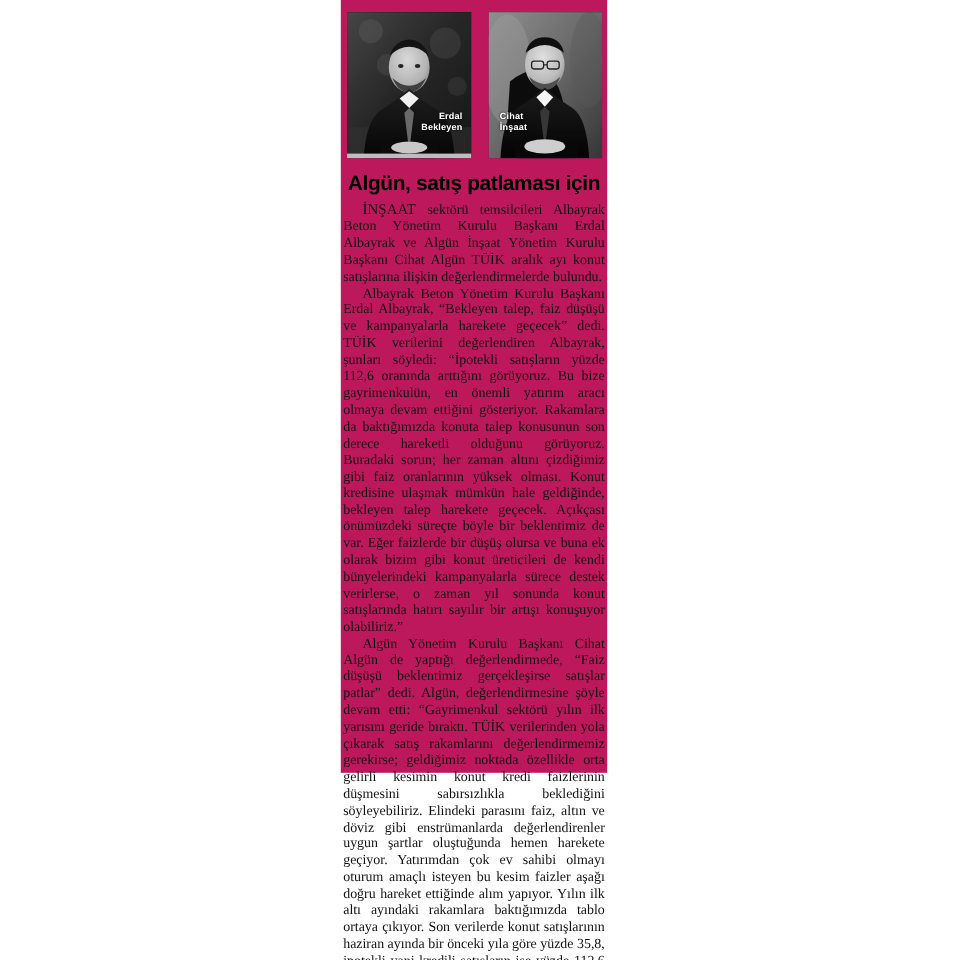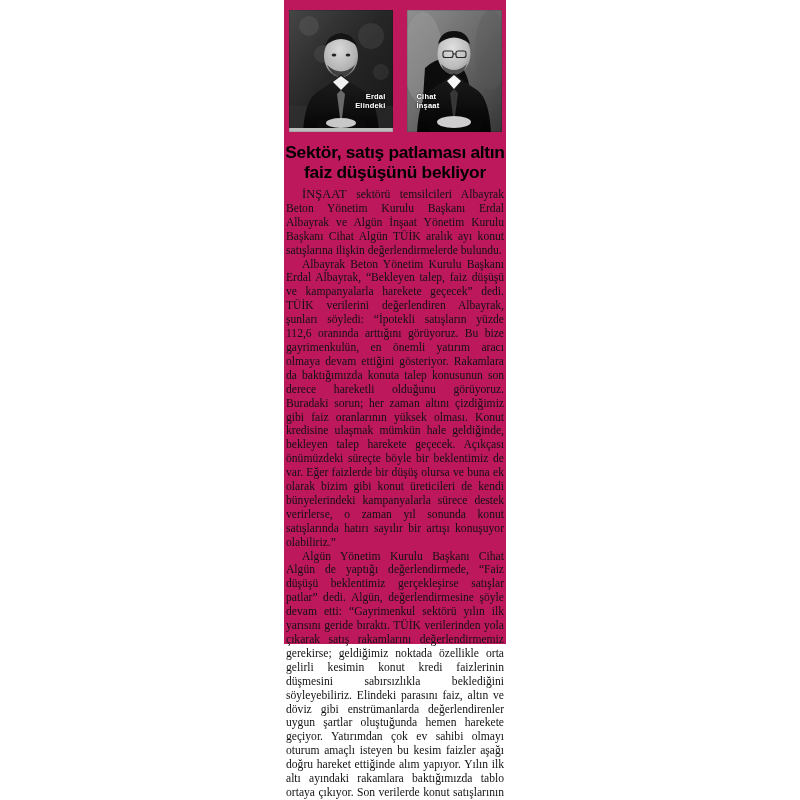--- a/index.html
+++ b/index.html
@@ -133,21 +133,21 @@
         <path d="M52 64 L40 74 L28 82 Q16 90 14 122 L90 122 Q88 90 76 82 L64 74 Z" fill="url(#suitA)"></path>
         <path d="M52 66 L44 72 L52 80 L60 72 Z" fill="#e8e8e8"></path>
         <path d="M52 80 L48 84 L51 108 L53 108 L56 84 Z" fill="#6b6b6b"></path>
         <rect x="28" y="110" width="48" height="12" rx="3" fill="#141414"></rect>
         <ellipse cx="52" cy="113" rx="15" ry="5" fill="#c9c2b9"></ellipse>
         <rect x="0" y="118" width="104" height="4" fill="#b8b8b8"></rect>
         <rect x="0" y="0" width="104" height="122" fill="none" stroke="#000000" stroke-width="0.6" opacity="0.35"></rect>
       </svg>
       <div class="photo-caption">
         <span>Erdal</span><br>
-        <span>Elindeki</span>
+        <span>Bekleyen</span>
       </div>
     </div>
 
     <div class="photo photo-b">
       <svg width="95" height="122" viewBox="0 0 95 122">
         <defs>
           <linearGradient id="bgB" x1="0" y1="0" x2="1" y2="1">
             <stop offset="0%" stop-color="#8e8e8e"></stop>
             <stop offset="50%" stop-color="#6a6a6a"></stop>
             <stop offset="100%" stop-color="#3b3b3b"></stop>
@@ -181,22 +181,21 @@
       </svg>
       <div class="photo-caption">
         <span>Cihat</span><br>
         <span>İnşaat</span>
       </div>
     </div>
 
   </div>
 
   <h1 class="headline">
-    <span class="hl-line">Sektör, satış patlaması altın</span>
-    <span class="hl-line">faiz düşüşünü bekliyor</span>
+    <span class="hl-line">Algün, satış patlaması için</span>
   </h1>
 
   <div class="body-col">
     <p><span class="lead-caps">İNŞAAT</span><span> sektörü temsilcileri Albayrak Beton Yönetim Kurulu Başkanı Erdal Albayrak ve Algün İnşaat Yönetim Kurulu Başkanı Cihat Algün TÜİK aralık ayı konut satışlarına ilişkin değerlendirmelerde bulundu.</span></p>
     <p>Albayrak Beton Yönetim Kurulu Başkanı Erdal Albayrak, “Bekleyen talep, faiz düşüşü ve kampanyalarla harekete geçecek” dedi. TÜİK verilerini değerlendiren Albayrak, şunları söyledi: “İpotekli satışların yüzde 112,6 oranında arttığını görüyoruz. Bu bize gayrimenkulün, en önemli yatırım aracı olmaya devam ettiğini gösteriyor. Rakamlara da baktığımızda konuta talep konusunun son derece hareketli olduğunu görüyoruz. Buradaki sorun; her zaman altını çizdiğimiz gibi faiz oranlarının yüksek olması. Konut kredisine ulaşmak mümkün hale geldiğinde, bekleyen talep harekete geçecek. Açıkçası önümüzdeki süreçte böyle bir beklentimiz de var. Eğer faizlerde bir düşüş olursa ve buna ek olarak bizim gibi konut üreticileri de kendi bünyelerindeki kampanyalarla sürece destek verirlerse, o zaman yıl sonunda konut satışlarında hatırı sayılır bir artışı konuşuyor olabiliriz.”</p>
     <p><span>Algün Yönetim Kurulu Başkanı Cihat Algün de yaptığı değerlendirmede, “Faiz düşüşü beklentimiz gerçekleşirse satışlar patlar” dedi. Algün, değerlendirmesine şöyle devam etti: “Gayrimenkul sektörü yılın ilk yarısını geride bıraktı. TÜİK verilerinden yola çıkarak satış rakamlarını değerlendirmemiz gerekirse; geldiğimiz noktada özellikle orta gelirli kesimin konut kredi faizlerinin düşmesini sabırsızlıkla beklediğini söyleyebiliriz. Elindeki parasını faiz, altın ve döviz gibi enstrümanlarda değerlendirenler uygun şartlar oluştuğunda hemen harekete geçiyor. Yatırımdan çok ev sahibi olmayı oturum amaçlı isteyen bu kesim faizler aşağı doğru hareket ettiğinde alım yapıyor. Yılın ilk altı ayındaki rakamlara baktığımızda tablo ortaya çıkıyor. Son verilerde konut satışlarının haziran ayında bir önceki yıla göre yüzde 35,8, ipotekli yani kredili satışların ise yüzde 112,6 oranında arttığını görüyoruz. Demek ki önümüzdeki dönemde sektörün faiz düşüşü beklentisi gerçekleşirse konut satışları yeni rekorları görür diyebiliriz.” </span></p>
   </div>
 
 </div>
 

